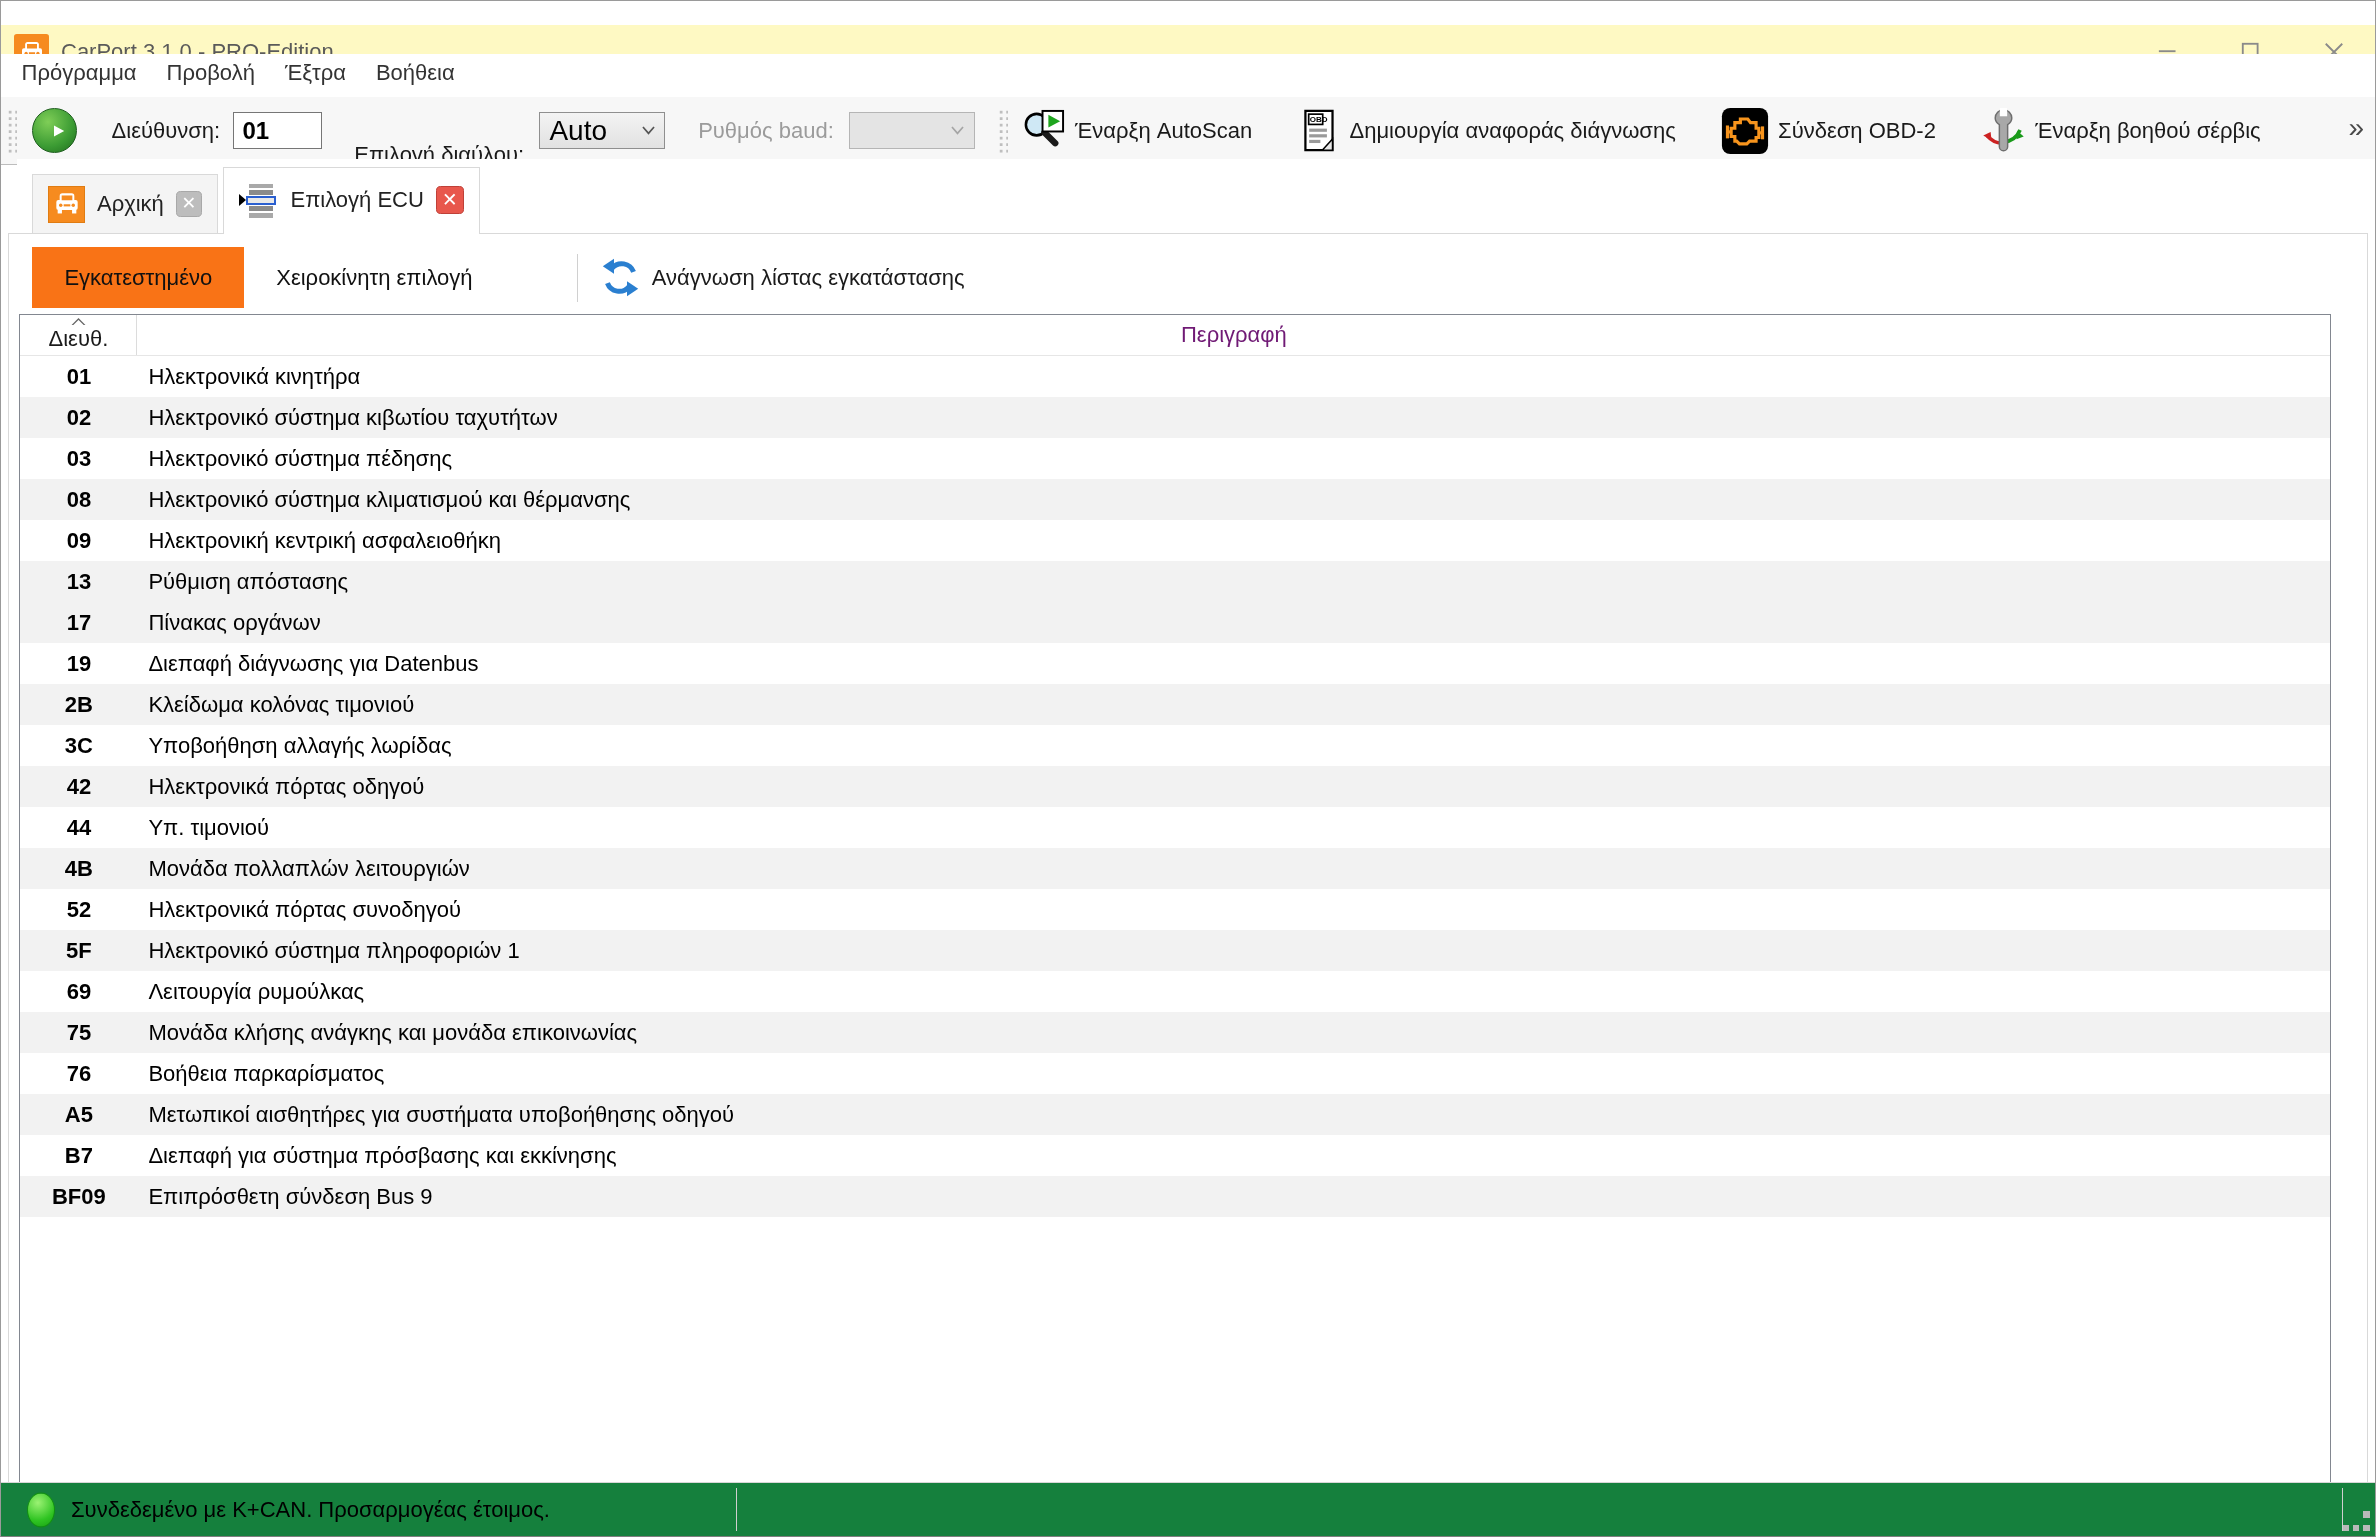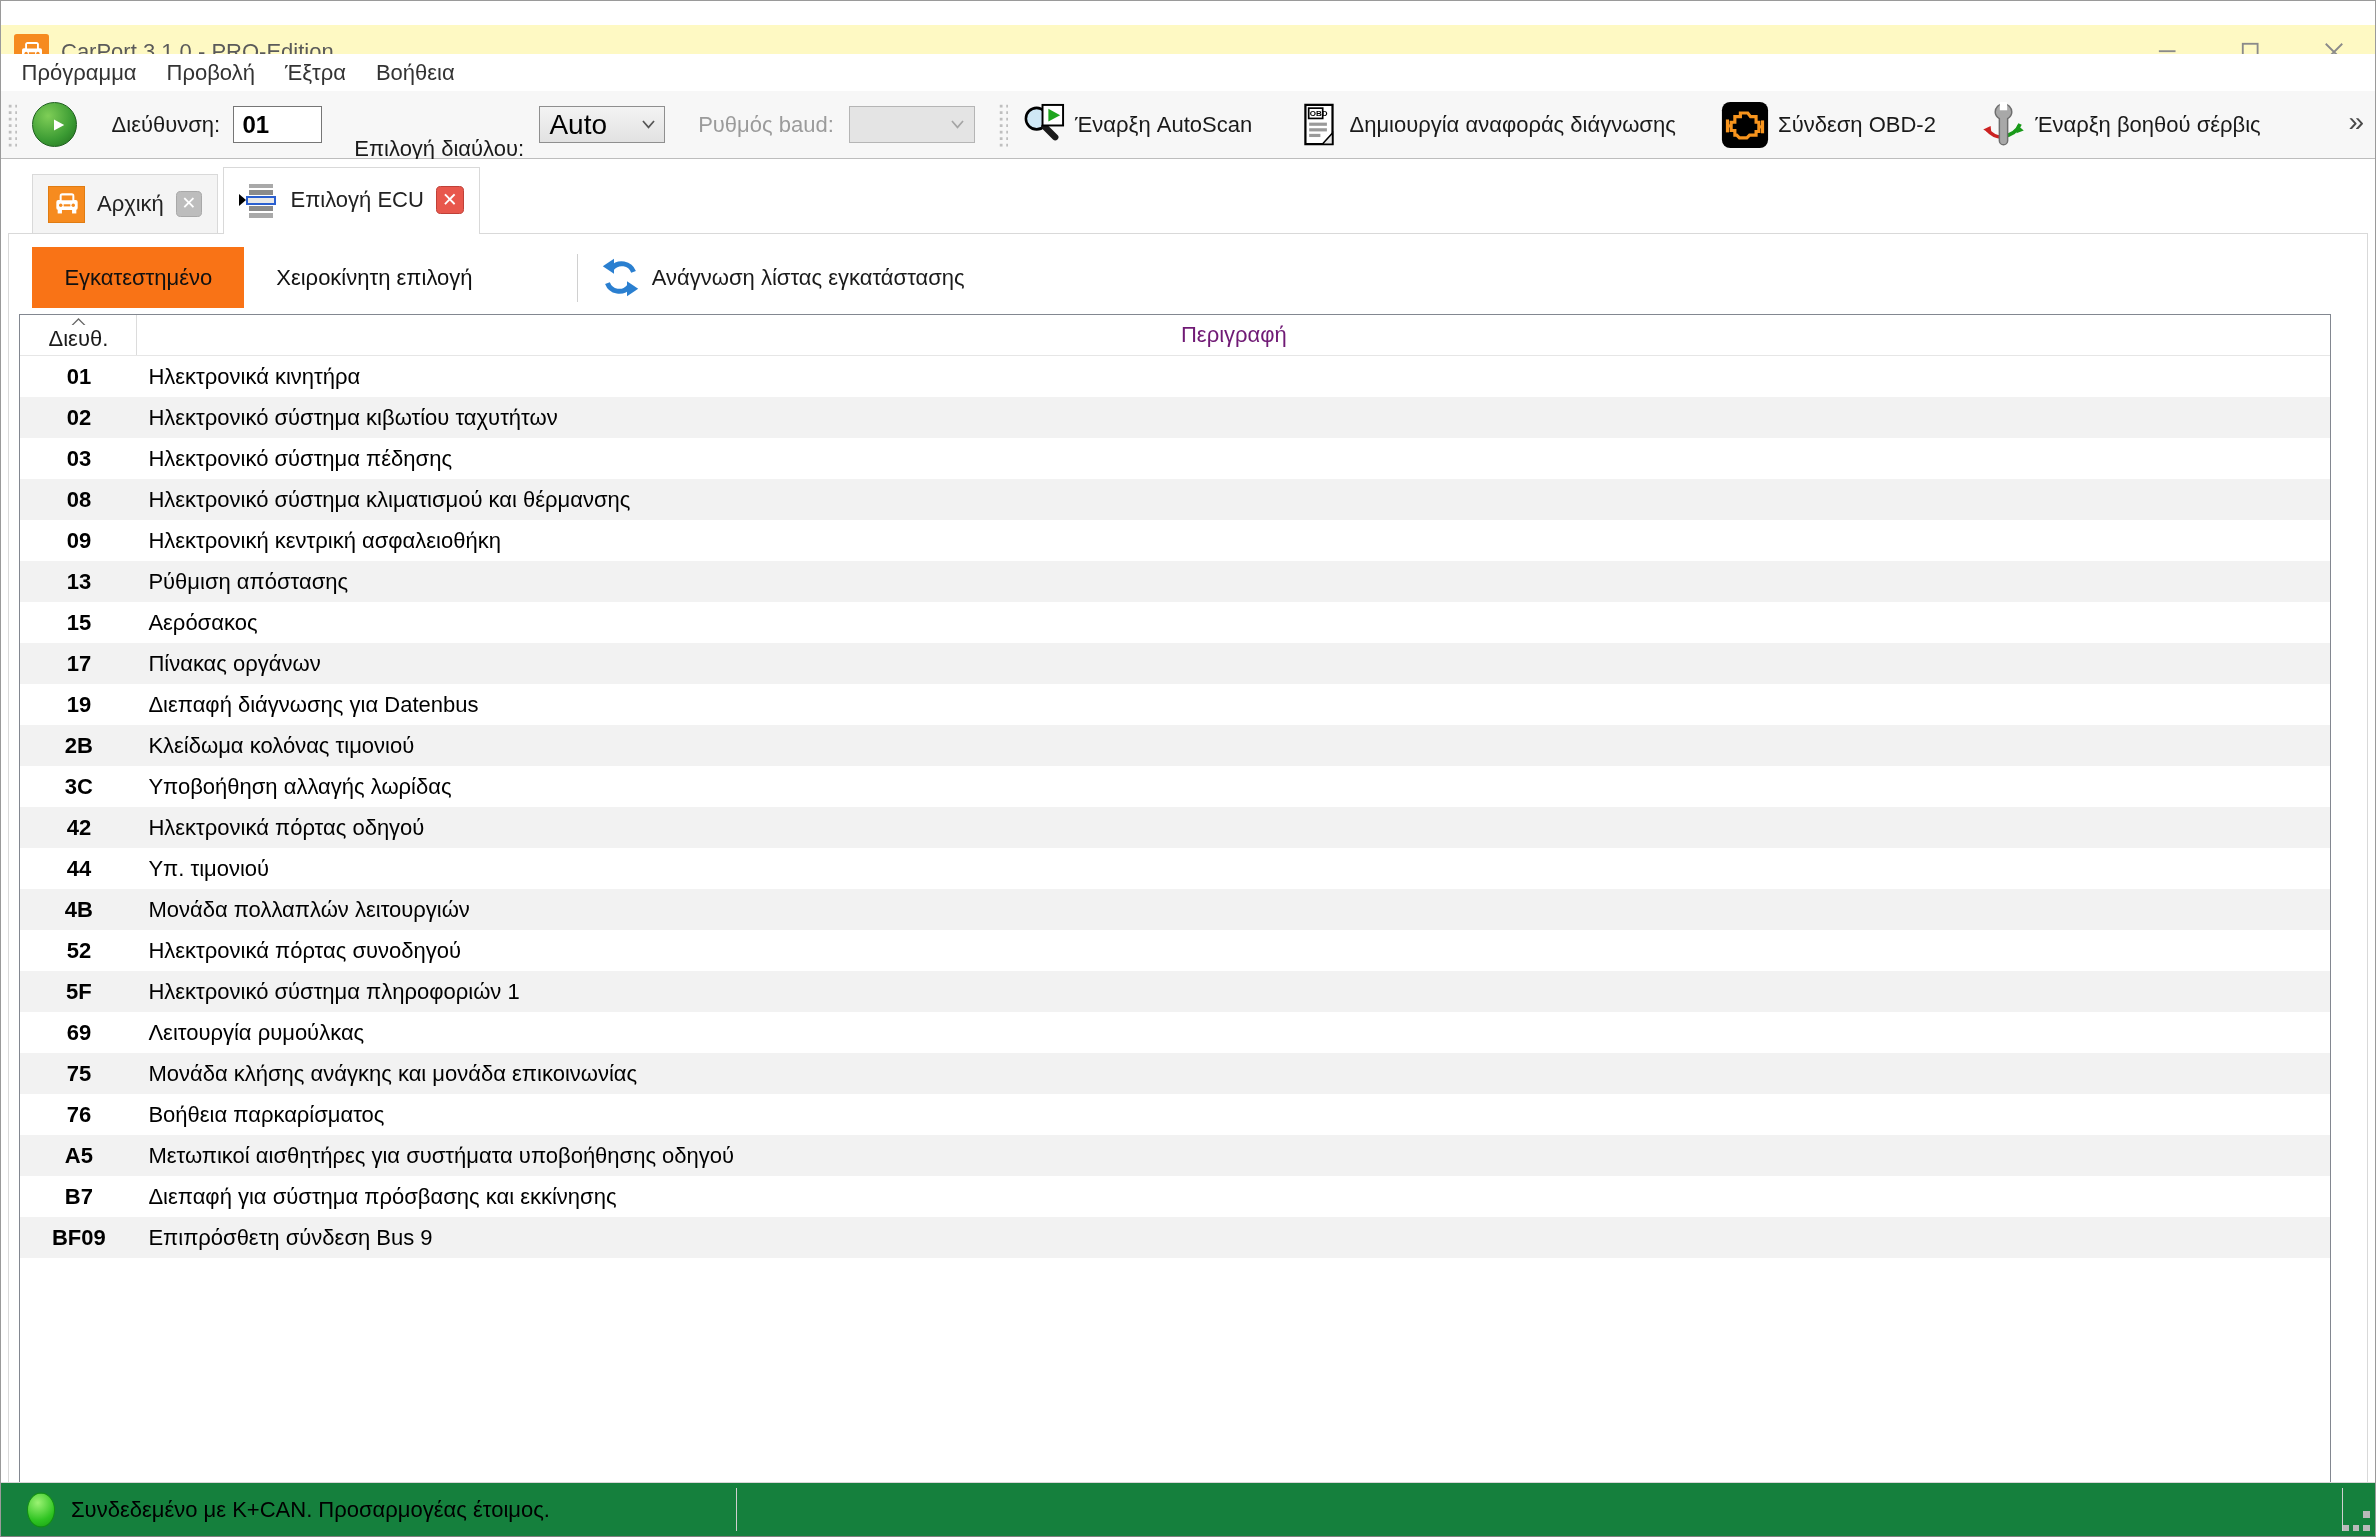--- a/index.html
+++ b/index.html
@@ -12,21 +12,21 @@
   .app-icon { width:35px; height:35px; margin-left:13px; background:#f68b1f; border-radius:2.8px; display:flex; align-items:center; justify-content:center; }
   .title-text { margin-left:12px; color:#5a5a5a; font-size:22px; }
   .win-controls { position:absolute; right:0; top:0; height:53px; display:flex; }
   .winbtn { width:83px; height:53px; display:flex; align-items:center; justify-content:center; }
 
   
   .menubar { position:absolute; left:0; right:0; top:53px; height:37px; background:#fff; display:flex; align-items:center; padding-left:5.6px; }
   .menu-item { padding:0 15px; height:37px; line-height:37px; color:#333; }
 
   
-  .toolbar { position:absolute; left:0; right:0; top:90px; height:68px; background:#f7f7f7; border-bottom:0.9px solid #bdbdbd; display:flex; align-items:center; }
+  .toolbar { position:absolute; left:0; right:0; top:96px; height:68px; background:#f7f7f7; border-bottom:0.9px solid #bdbdbd; display:flex; align-items:center; }
   .gripper { width:11px; height:45px; margin-left:4.6px;
     background-image:radial-gradient(circle,#bfbfbf 1.6px,transparent 1.8px); background-size:6.5px 6.5px; background-position:0.9px 0.9px; }
   .go-btn { width:45px; height:45px; margin-left:15px; border-radius:50%;
     background:radial-gradient(circle at 35% 30%, #7fce57, #3b9b33 60%, #1f6b1d); border:1.9px solid #1d5e1d;
     display:flex; align-items:center; justify-content:center; }
   .tb-label { color:#1a1a1a; }
   .lbl-addr { margin-left:35px; }
   .addr-input { margin-left:13px; width:89px; height:37px; border:0.9px solid #767676; background:#fff; font-family:inherit;
     font-size:24px; font-weight:bold; padding-left:8.3px; color:#000; }
   .lbl-bus { margin-left:32px;margin-top:48px; }
@@ -309,24 +309,20 @@
   <div class="lv-row">
     <span class="lv-addr">09</span>
     <span class="lv-desc">Ηλεκτρονική κεντρική ασφαλειοθήκη</span>
   </div>
 
   <div class="lv-row alt">
     <span class="lv-addr">13</span>
     <span class="lv-desc">Ρύθμιση απόστασης</span>
   </div>
 
-  <div class="lv-row">
-    <span class="lv-addr">15</span>
-    <span class="lv-desc">Αερόσακος</span>
-  </div>
 
   <div class="lv-row alt">
     <span class="lv-addr">17</span>
     <span class="lv-desc">Πίνακας οργάνων</span>
   </div>
 
   <div class="lv-row">
     <span class="lv-addr">19</span>
     <span class="lv-desc">Διεπαφή διάγνωσης για Datenbus</span>
   </div>

